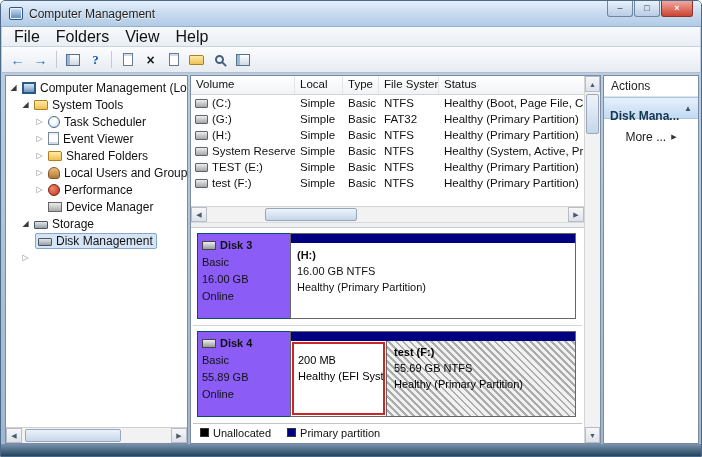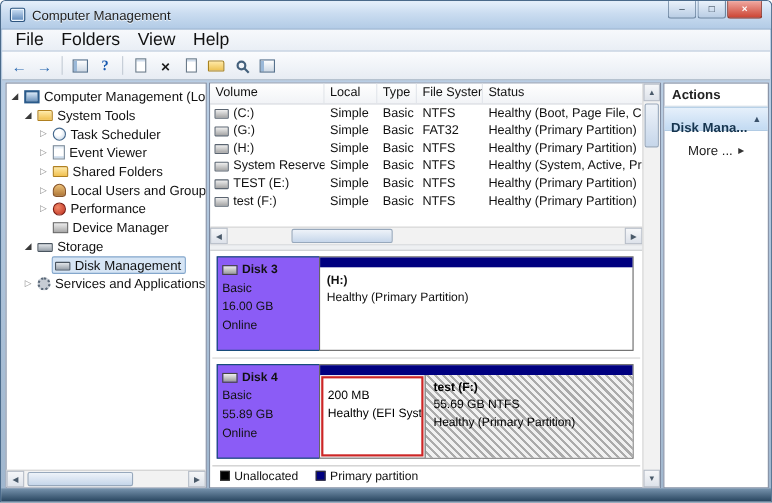--- a/index.html
+++ b/index.html
@@ -96,21 +96,21 @@
   .efi-body { width:93px; flex:0 0 93px; border:2px solid #cc2626; margin:1px; padding:8px 4px 0; line-height:16px; background:#fff; overflow:hidden; white-space:nowrap; }
   .test-body { flex:1; border-left:1px solid #666; padding:3px 7px 0; line-height:16px;
     background:repeating-linear-gradient(45deg,#f1f1f1 0px,#f1f1f1 3px,#ababab 3px,#ababab 5px); }
   .legend { display:flex; align-items:center; gap:16px; height:18px; border-top:1px solid #c4c4c4; margin:2px 2px 0; padding-left:7px; font-size:11px; color:#111; }
   .lg { display:flex; align-items:center; gap:4px; }
   .sw { width:9px; height:9px; border:1px solid #333; }
   .sw-black { background:#000000; }
   .sw-navy { background:#000080; }
 
   
-  .actions-header { height:21px; padding:3px 7px; font-weight:bold; color:#222; border-bottom:1px solid #dde3ea; }
+  .actions-header { height:21px; padding:3px 7px; font-weight:normal; color:#222; border-bottom:1px solid #dde3ea; }
   .actions-section { height:22px; background:linear-gradient(#e6f0fb,#c2daf2); border-top:1px solid #a9c6e2; border-bottom:1px solid #a9c6e2; display:flex; align-items:center; padding:0 6px; font-weight:bold; color:#16354f; }
   .actions-section .lbl { flex:1; white-space:nowrap; overflow:hidden;margin-top:16px; }
   .sec-arrow { font-size:8px; color:#3a516a; }
   .actions-more { height:20px; display:flex; align-items:center; padding:0 8px; margin-top:8px; color:#1b1b1b; justify-content:center; gap:5px; }
   .more-arrow { font-size:7px; color:#333; }
 </style>
 </head>
 <body>
 
 <div class="window">
@@ -219,33 +219,29 @@
               <span>Device Manager</span>
             </span>
         </div>
         <div class="titem" style="padding-left:14px">
           <span class="exp open">◢</span>
           <span class="twrap">
               <span class="icon ic-drive"></span>
               <span>Storage</span>
             </span>
         </div>
-        <div class="titem" style="padding-left:30px">
+        <div class="titem" style="padding-left:18px">
           <span class="exp"></span>
           <span class="twrap selected">
               <span class="icon ic-drive"></span>
               <span>Disk Management</span>
             </span>
         </div>
         <div class="titem" style="padding-left:14px">
           <span class="exp closed">▷</span>
-          <span class="twrap">
-              <span class="icon ic-gear"></span>
-              <span>Services and Applications</span>
-            </span>
         </div>
       </div>
       <div class="tree-hscroll">
         <div class="sbtn">◀</div>
         <div class="strack">
             <div class="sthumb hthumb" style="left:3px;width:96px;"></div>
           </div>
         <div class="sbtn">▶</div>
       </div>
     </div>
@@ -340,20 +336,21 @@
                 <span>Disk 3</span>
               </div>
             <div>Basic</div>
             <div>16.00 GB</div>
             <div>Online</div>
           </div>
           <div class="part-area">
             <div class="part-strip"></div>
             <div class="part-body">
               <div class="bold">(H:)</div>
+              <div>16.00 GB NTFS</div>
               <div>Healthy (Primary Partition)</div>
             </div>
           </div>
         </div>
 
         <div class="disk-sep"></div>
 
         <div class="disk-row">
           <div class="disk-info">
             <div class="disk-name">

